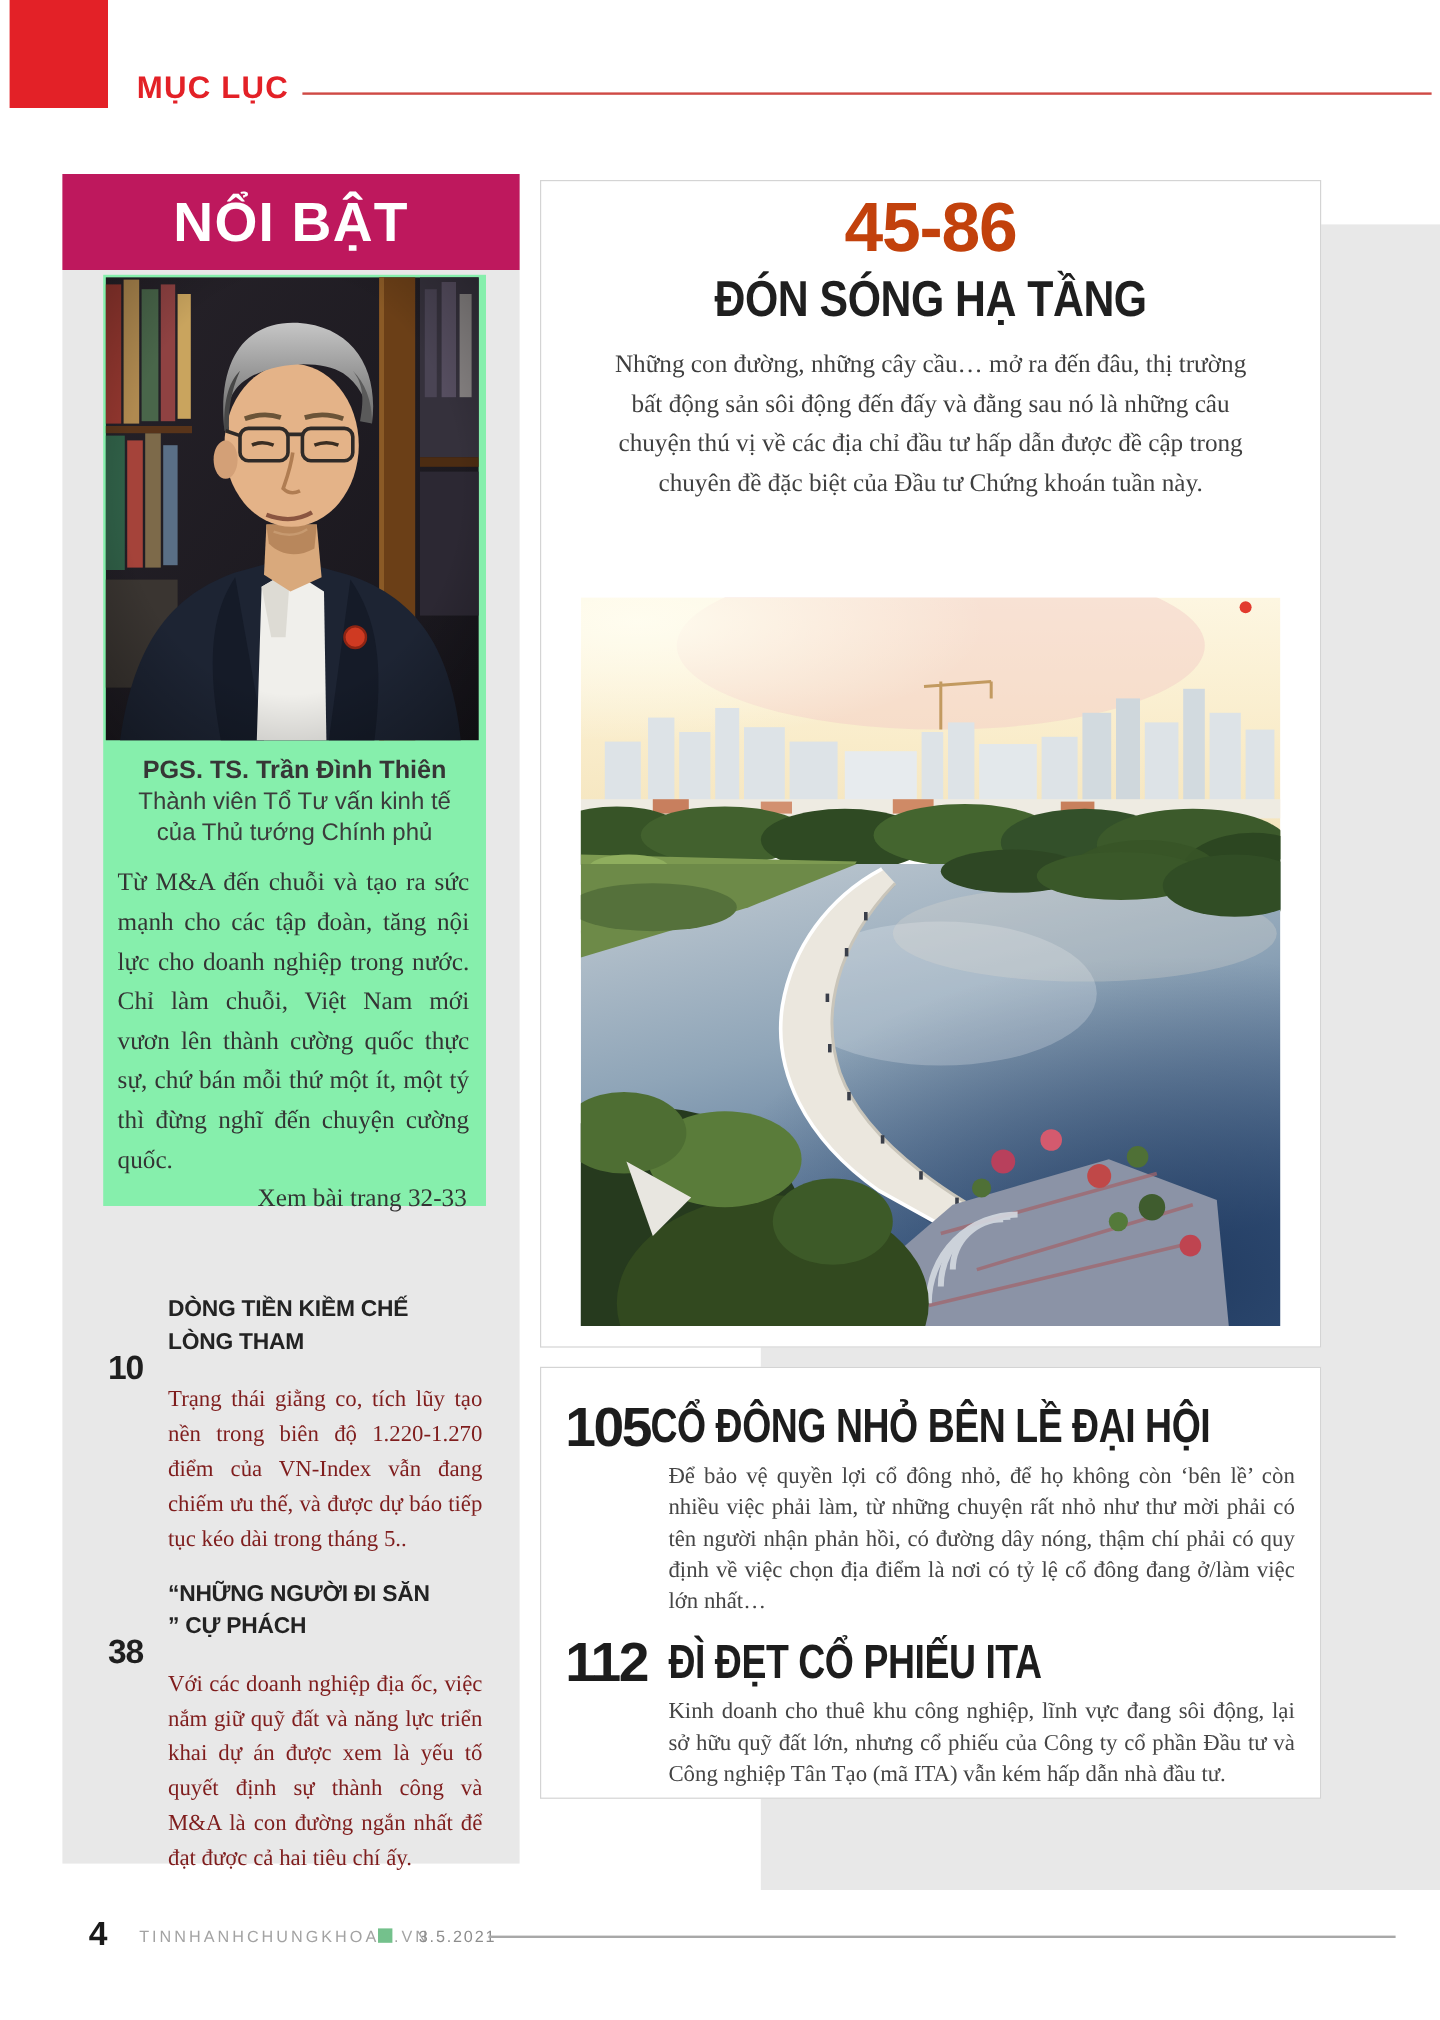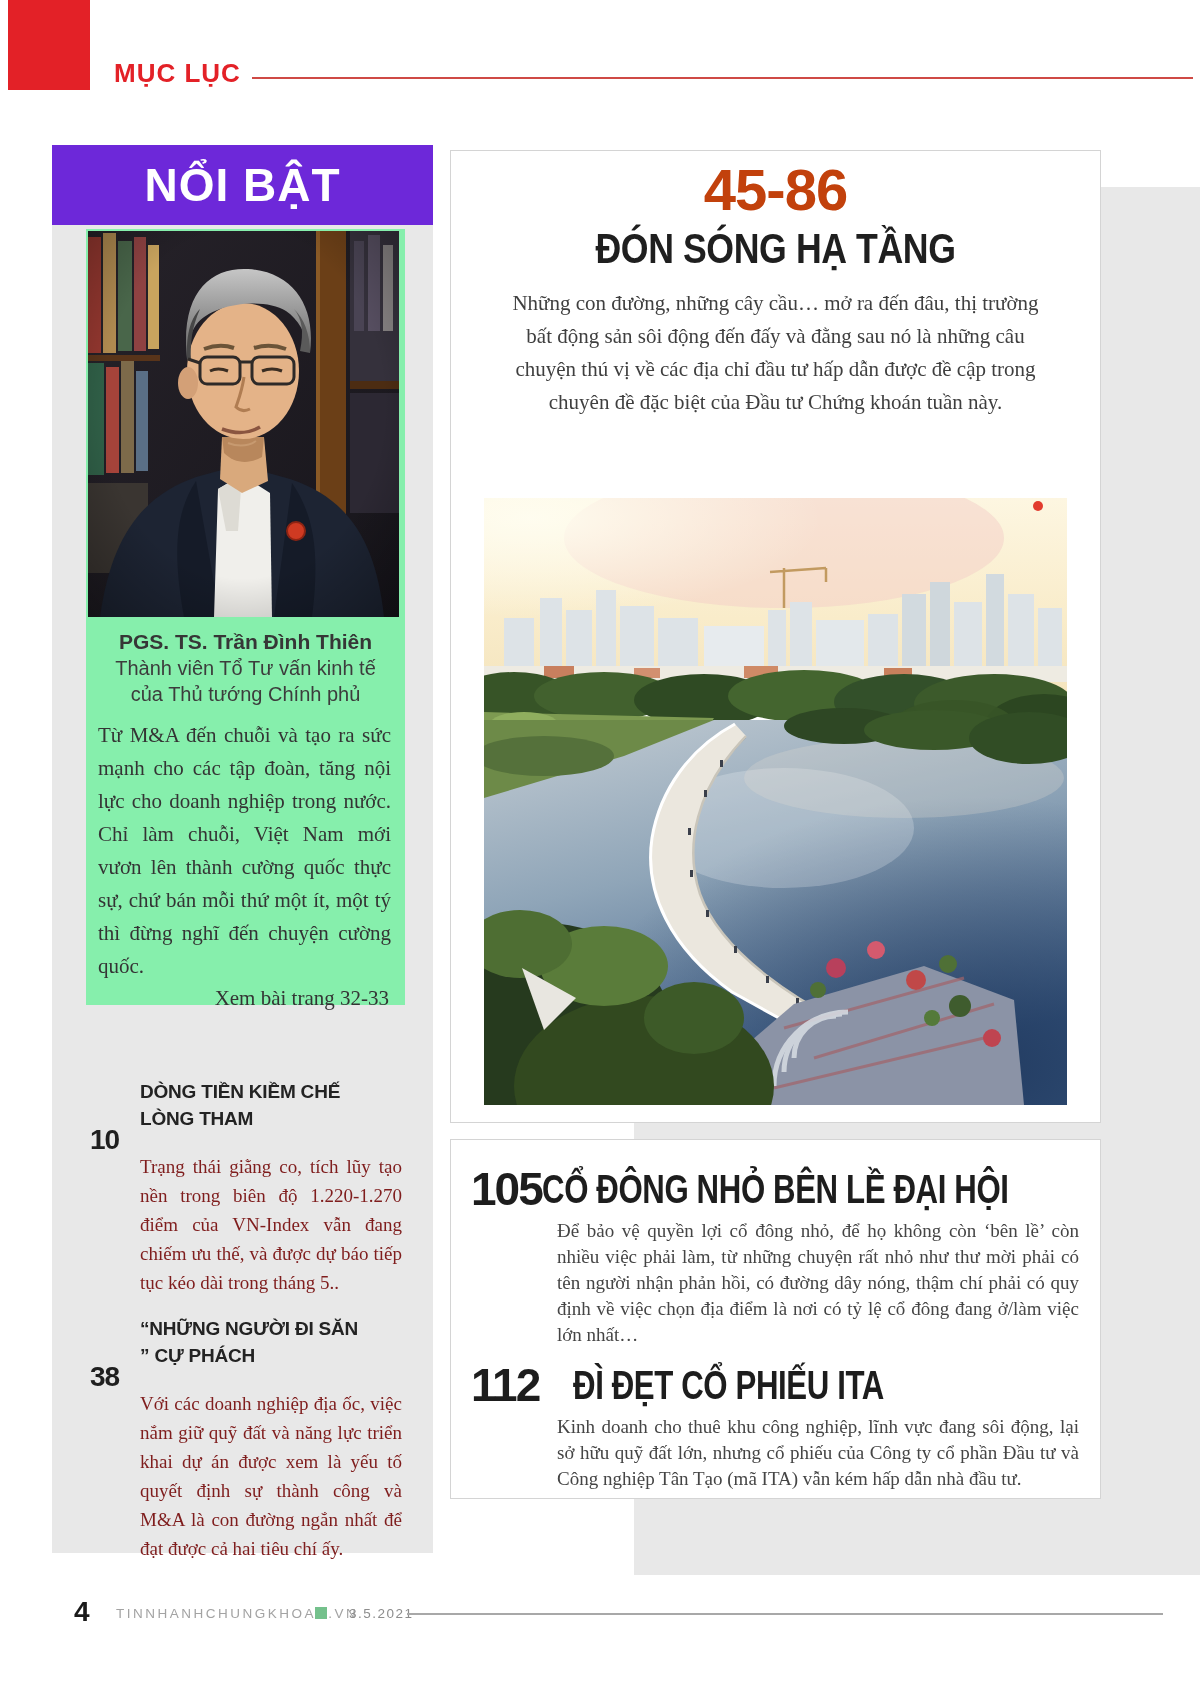--- a/index.html
+++ b/index.html
@@ -7,21 +7,21 @@
         font-family:"Liberation Sans",sans-serif;color:#222;}
 
   
   .red-square{position:absolute;left:8px;top:0;width:82px;height:90px;background:#e32127;}
   .muc-luc{position:absolute;left:114px;top:58px;font-size:26px;font-weight:bold;
            color:#e32127;letter-spacing:1px;}
   .red-line{position:absolute;left:252px;top:77px;width:941px;height:2px;background:#cf4a45;}
 
   
   .gray-left{position:absolute;left:52px;top:145px;width:381px;height:1408px;background:#e8e8e8;}
-  .banner{position:absolute;left:0;top:0;width:381px;height:80px;background:#6d28d9;
+  .banner{position:absolute;left:0;top:0;width:381px;height:80px;background:#be185d;
           color:#fff;font-weight:bold;font-size:46px;text-align:center;line-height:80px;
           letter-spacing:1px;}
   .white-box{position:absolute;left:34px;top:84px;width:319px;height:776px;background:#86efac;}
   .portrait{display:block;margin:2px 6px 0 2px;width:311px;height:386px;}
   .cap-name{margin-top:12px;text-align:center;font-size:21px;font-weight:bold;color:#363636;line-height:26px;}
   .cap-role{text-align:center;font-size:20px;color:#3c3c3c;line-height:26px;}
   .quote{margin:12px 14px 0 12px;font-family:"Liberation Serif",serif;font-size:21px;
          line-height:33px;text-align:justify;color:#343434;}
   .see-more{margin:2px 16px 0 0;font-family:"Liberation Serif",serif;font-size:21px;
             text-align:right;color:#343434;line-height:26px;}
@@ -48,21 +48,21 @@
   .intro{width:548px;margin:14px auto 0;font-family:"Liberation Serif",serif;font-size:21px;
          line-height:33px;text-align:center;color:#3f3f3f;}
   .bridge{position:absolute;left:33px;top:347px;width:583px;height:607px;}
 
   .row-head{display:flex;align-items:flex-end;margin:26px 24px 0 20px;}
   .row-head .big-num{width:86px;font-size:46px;font-weight:bold;color:#1d1d1d;letter-spacing:-2px;line-height:46px;}
   .row-head .big-title{font-size:40px;font-weight:bold;color:#1d1d1d;white-space:nowrap;
                        transform:scaleX(.78);transform-origin:0 100%;line-height:46px;letter-spacing:-0.5px;}
   .row-desc{margin:6px 26px 0 106px;width:522px;font-family:"Liberation Serif",serif;font-size:19px;
             line-height:26px;text-align:justify;color:#454545;}
-  .row-head.second{margin-top:14px;gap:16px;}
+  .row-head.second{margin-top:14px;}
 
   
   .pg-num{position:absolute;left:74px;top:1596px;font-size:28px;font-weight:bold;color:#1a1a1a;}
   .site{position:absolute;left:116px;top:1606px;font-size:13.5px;letter-spacing:2.5px;color:#a3a3a3;}
   .green-sq{position:absolute;left:315px;top:1607px;width:12px;height:12px;background:#74c18c;}
   .date{position:absolute;left:337px;top:1606px;font-size:13.5px;letter-spacing:1.5px;color:#8d8d8d;padding-left:12px;}
   .foot-line{position:absolute;left:407px;top:1613px;width:756px;height:1.5px;background:#a8a8a8;}
 </style>
 </head>
 <body>

